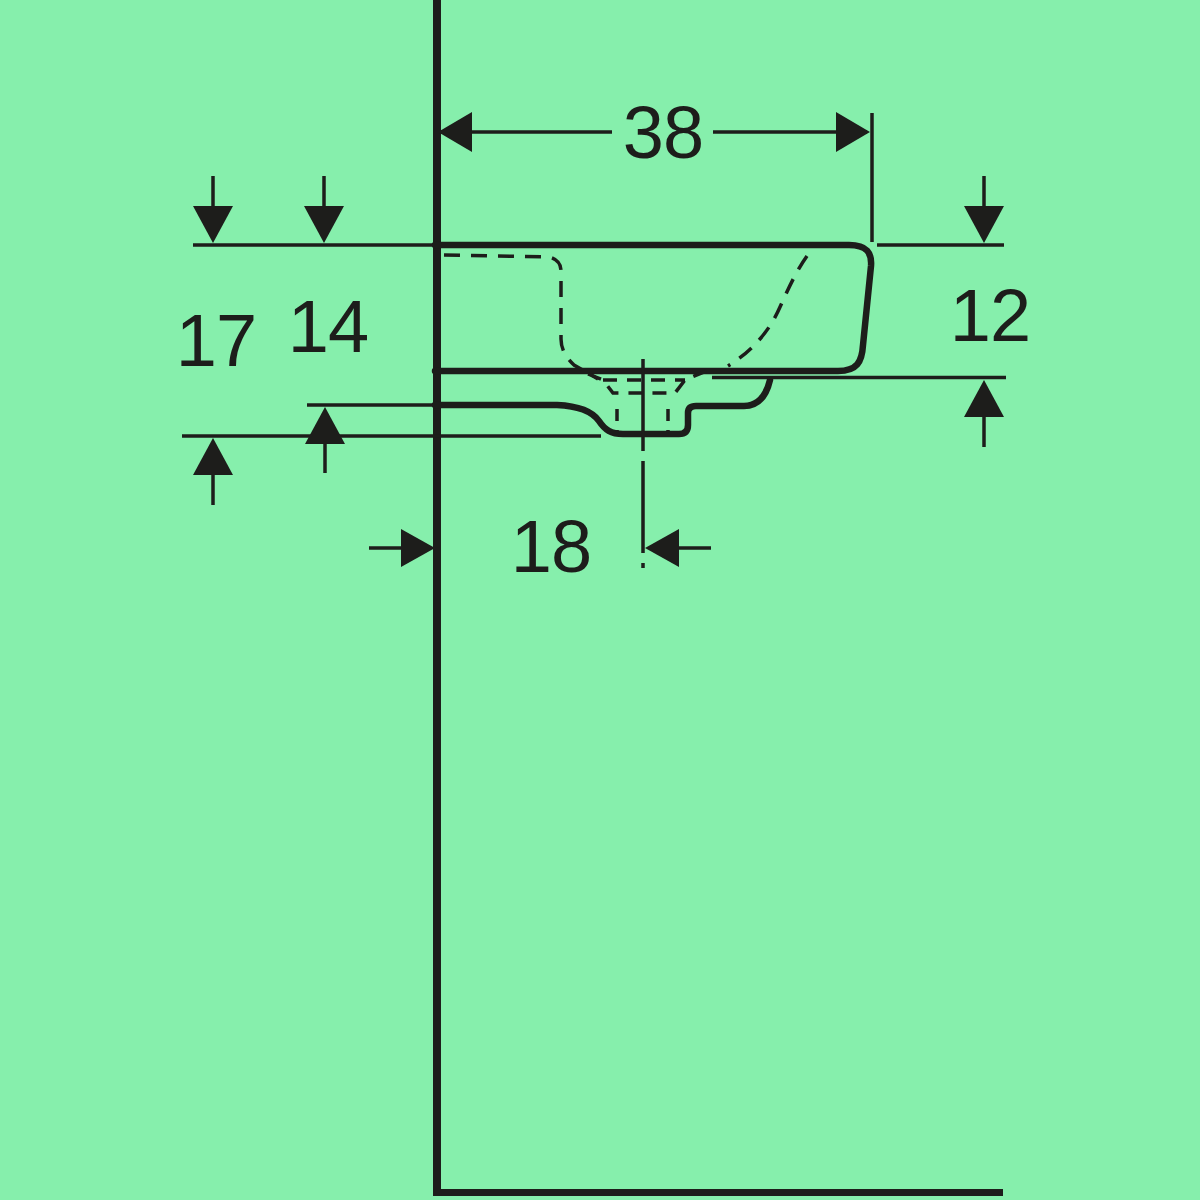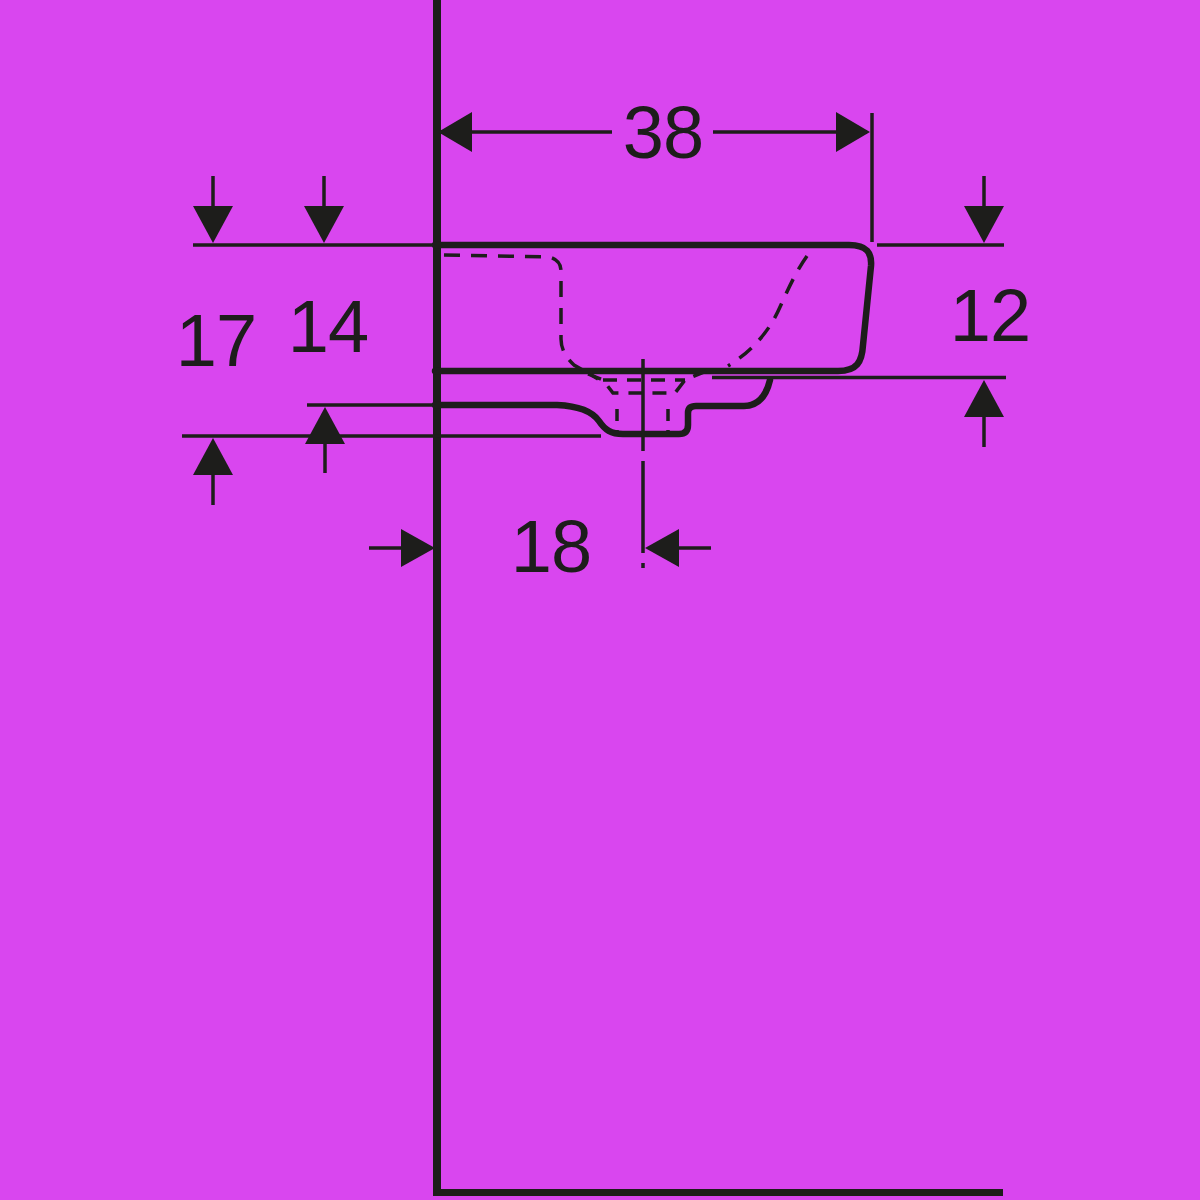--- a/index.html
+++ b/index.html
@@ -7,21 +7,21 @@
     padding: 0;
     background: #ffffff;
     width: 1200px;
     height: 1200px;
     font-family: "Liberation Sans", sans-serif;
   }
   .canvas {
     position: relative;
     width: 1200px;
     height: 1200px;
-    background: #d946ef;
+    background: #86efac;
     overflow: hidden;
   }
   svg { display: block; }
   text.dim-label {
     font-family: "Liberation Sans", sans-serif;
     font-size: 74px;
     letter-spacing: -1px;
     fill: #1d1d1b;
   }
 </style>

